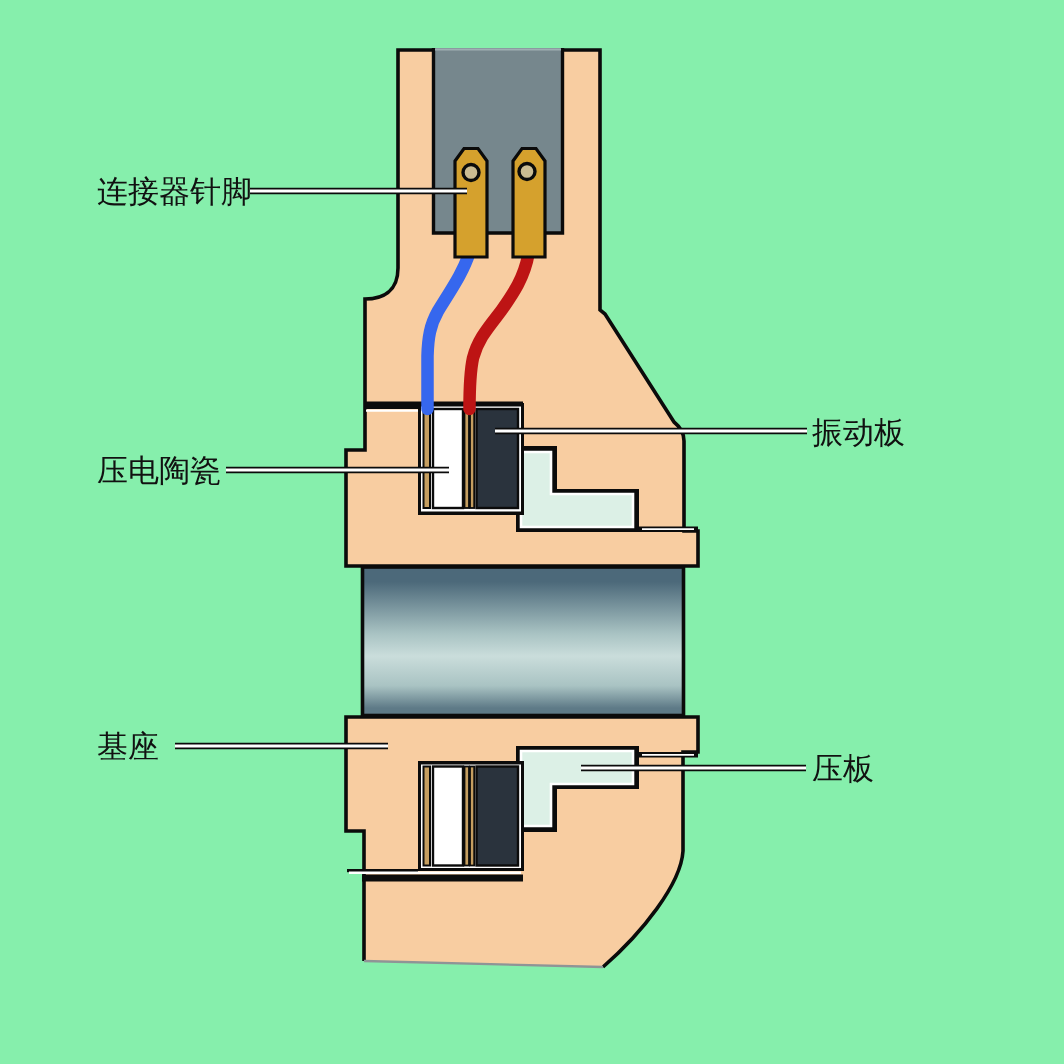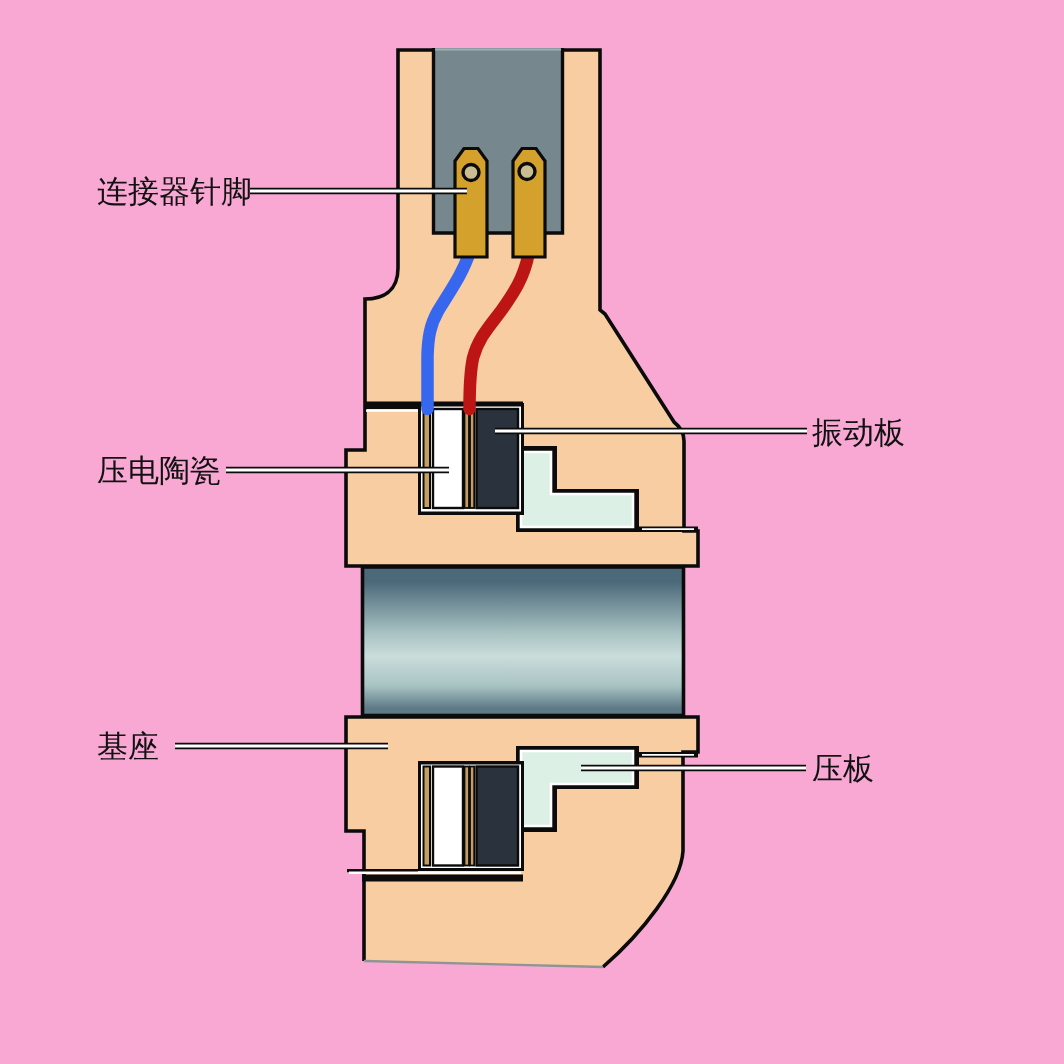--- a/index.html
+++ b/index.html
@@ -1,16 +1,16 @@
 <!DOCTYPE html>
 <html><head>
 <meta charset="utf-8">
 <style>
   html,body{margin:0;padding:0;background:#fff;}
-  #canvas{position:relative;width:1064px;height:1064px;background:#f9a8d4;overflow:hidden;}
+  #canvas{position:relative;width:1064px;height:1064px;background:#86efac;overflow:hidden;}
   svg{display:block;}
   .outline{stroke:#0b0b0b;}
   text{font-family:"Liberation Sans","DejaVu Sans",sans-serif;font-size:31px;}
 </style>
 </head>
 <body>
 
 <div id="canvas">
 <svg width="1064" height="1064" viewBox="0 0 1064 1064">
   <defs>

